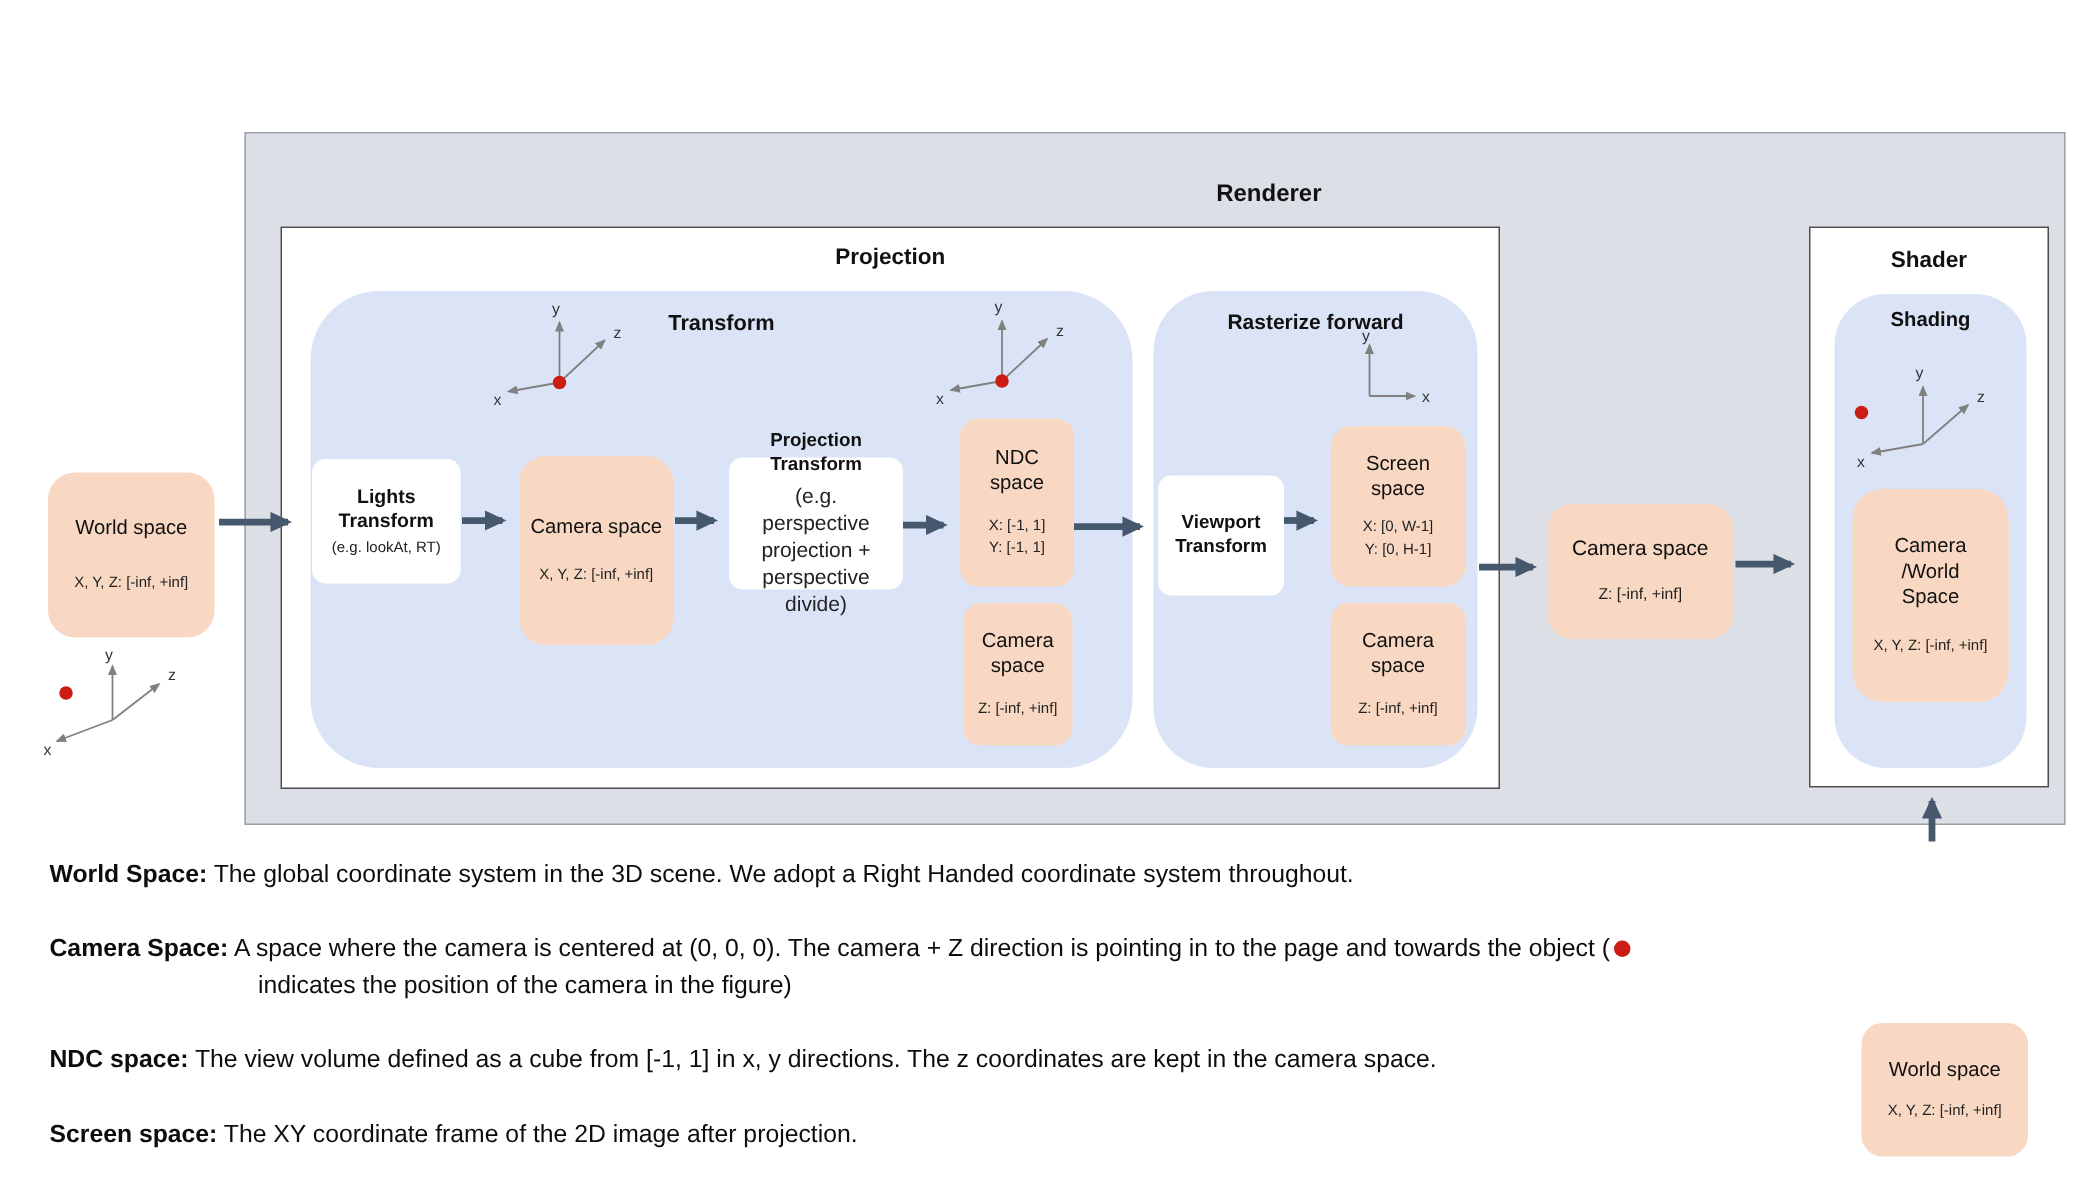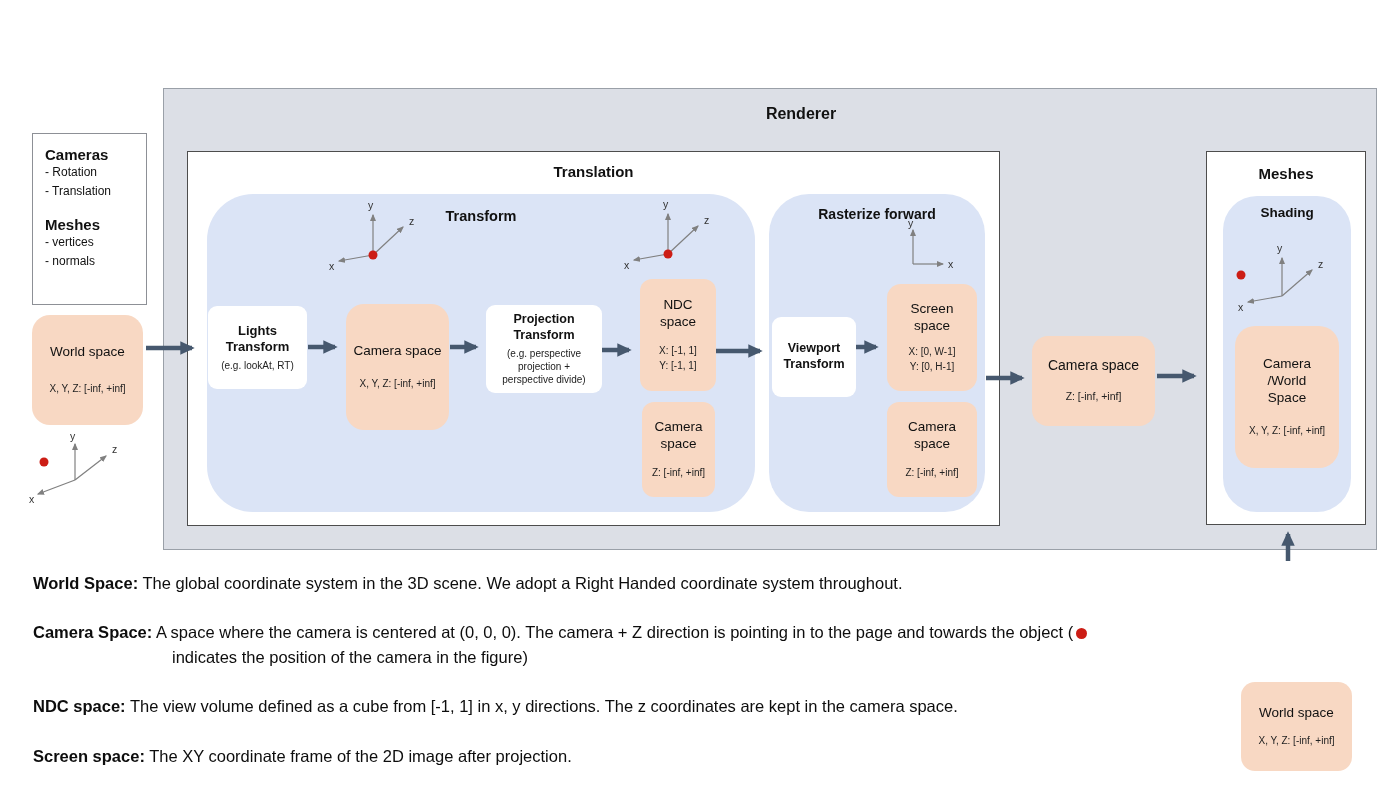--- a/index.html
+++ b/index.html
@@ -12,33 +12,33 @@
   .renderer { left:163px; top:88px; width:1214px; height:462px; background:var(--renderer-bg,#dcdfe6); border:1px solid #9aa0a8; }
   .rasterizer { left:23px; top:62px; width:813px; height:375px; background:#fff; border:1px solid #4d4d4d; }
   .shaderbox { left:1042px; top:62px; width:160px; height:374px; background:#fff; border:1px solid #4d4d4d; }
   .bluebox { background:var(--blue,#dbe4f6); }
   .yellowbox { background:var(--yellow,#f9efcf); border-radius:3px; }
 
   .transform-blue { left:19px; top:42px; width:548px; height:318px; border-radius:46px; }
   .rf-blue { left:581px; top:42px; width:216px; height:318px; border-radius:40px; }
   .shading-blue { left:16px; top:44px; width:128px; height:316px; border-radius:34px; }
 
-  .title-lg { font-weight:bold; font-size:16px; text-align:center; }
+  .title-lg { font-weight:bold; font-size:16px; text-align:right;margin-top:16px; }
   .title-md { font-weight:bold; font-size:15px; text-align:center; }
   .title-sm { font-weight:bold; font-size:14px; text-align:center; }
   .title-xs { font-weight:bold; font-size:13.5px; text-align:center; }
 
   .note { font-size:12.5px; line-height:1.45; color:#111; }
 
   
   .node { background:#fff; border-radius:9px; display:flex; flex-direction:column; align-items:center; justify-content:center; text-align:center; }
   .node-title { font-weight:bold; font-size:13px; line-height:1.25; }
   .node-title.small { font-size:12.5px; }
   .node-sub { font-size:10px; line-height:1.3; margin-top:4px; color:#222; }
-  .node-sub.tiny { font-size:10px; margin-top:3px; }
+  .node-sub.tiny { font-size:14px; margin-top:3px; }
 
   
   .pink { background:var(--pink,#f8d8c3); display:flex; flex-direction:column; align-items:center; justify-content:center; text-align:center; }
   .pk-title { font-size:13.5px; line-height:1.25; }
   .pk-range { font-size:10px; line-height:1.5; color:#222; }
 
   
   .sidebox { background:#fff; border:1px solid #8d9096; }
   .side-title { font-weight:bold; font-size:15px; }
   .side-item { font-size:12px; line-height:1.55; }
@@ -73,21 +73,21 @@
       <marker id="axh" markerWidth="6" markerHeight="5" refX="5" refY="2.5" orient="auto">
         <path d="M0,0 L6,2.5 L0,5 z" fill="#808080"></path>
       </marker>
     </defs>
   </svg>
 
   <div class="abs renderer">
     <div class="abs title-lg" style="left:557px; top:16px; width:160px;">Renderer</div>
 
     <div class="abs rasterizer">
-      <div class="abs title-md" style="left:0; top:11px; width:100%;">Translation</div>
+      <div class="abs title-md" style="left:0; top:11px; width:100%;">Projection</div>
 
       <div class="abs bluebox transform-blue">
         <div class="abs title-sm" style="left:0; top:14px; width:100%; font-size:14.5px;">Transform</div>
 
         <svg class="axes" style="left:120px; top:5px;" width="100" height="78" viewBox="0 0 100 78">
           <line class="axl" x1="46" y1="56" x2="46" y2="16" marker-end="url(#axh)"></line>
           <line class="axl" x1="46" y1="56" x2="76" y2="28" marker-end="url(#axh)"></line>
           <line class="axl" x1="46" y1="56" x2="12" y2="62" marker-end="url(#axh)"></line>
           <circle class="axdot" cx="46" cy="56" r="4.5"></circle>
           <text class="axt" x="41" y="10">y</text>
@@ -163,21 +163,21 @@
       </div>
     </div>
 
 
     <div class="abs pink" style="left:868px; top:247px; width:123px; height:90px; border-radius:16px; gap:14px;">
       <div class="pk-title" style="font-size:14px;">Camera space</div>
       <div class="pk-range" style="font-size:10.5px;">Z: [-inf, +inf]</div>
     </div>
 
     <div class="abs shaderbox">
-      <div class="abs title-md" style="left:0; top:13px; width:100%;">Meshes</div>
+      <div class="abs title-md" style="left:0; top:13px; width:100%;">Shader</div>
 
       <div class="abs bluebox shading-blue">
         <div class="abs title-xs" style="left:0; top:9px; width:100%;">Shading</div>
 
         <svg class="axes" style="left:7px; top:48px;" width="100" height="72" viewBox="0 0 100 72">
           <line class="axl" x1="52" y1="52" x2="52" y2="14" marker-end="url(#axh)"></line>
           <line class="axl" x1="52" y1="52" x2="82" y2="26" marker-end="url(#axh)"></line>
           <line class="axl" x1="52" y1="52" x2="18" y2="58" marker-end="url(#axh)"></line>
           <circle class="axdot" cx="11" cy="31" r="4.5"></circle>
           <text class="axt" x="47" y="8">y</text>
@@ -186,28 +186,20 @@
         </svg>
 
         <div class="abs pink" style="left:12px; top:130px; width:104px; height:142px; border-radius:20px; gap:16px;">
           <div class="pk-title" style="width:64px;">Camera /World Space</div>
           <div class="pk-range">X, Y, Z: [-inf, +inf]</div>
         </div>
       </div>
     </div>
   </div>
 
-  <div class="abs sidebox" style="left:32px; top:133px; width:115px; height:172px; padding:12px 12px;">
-    <div class="side-title">Cameras</div>
-    <div class="side-item">- Rotation</div>
-    <div class="side-item">- Translation</div>
-    <div class="side-title" style="margin-top:16px;">Meshes</div>
-    <div class="side-item">- vertices</div>
-    <div class="side-item">- normals</div>
-  </div>
 
   <div class="abs pink" style="left:32px; top:315px; width:111px; height:110px; border-radius:18px; gap:20px;">
     <div class="pk-title">World space</div>
     <div class="pk-range">X, Y, Z: [-inf, +inf]</div>
   </div>
 
   <svg class="axes" style="left:28px; top:432px;" width="100" height="75" viewBox="0 0 100 75">
     <line class="axl" x1="47" y1="48" x2="47" y2="12" marker-end="url(#axh)"></line>
     <line class="axl" x1="47" y1="48" x2="78" y2="24" marker-end="url(#axh)"></line>
     <line class="axl" x1="47" y1="48" x2="10" y2="62" marker-end="url(#axh)"></line>

